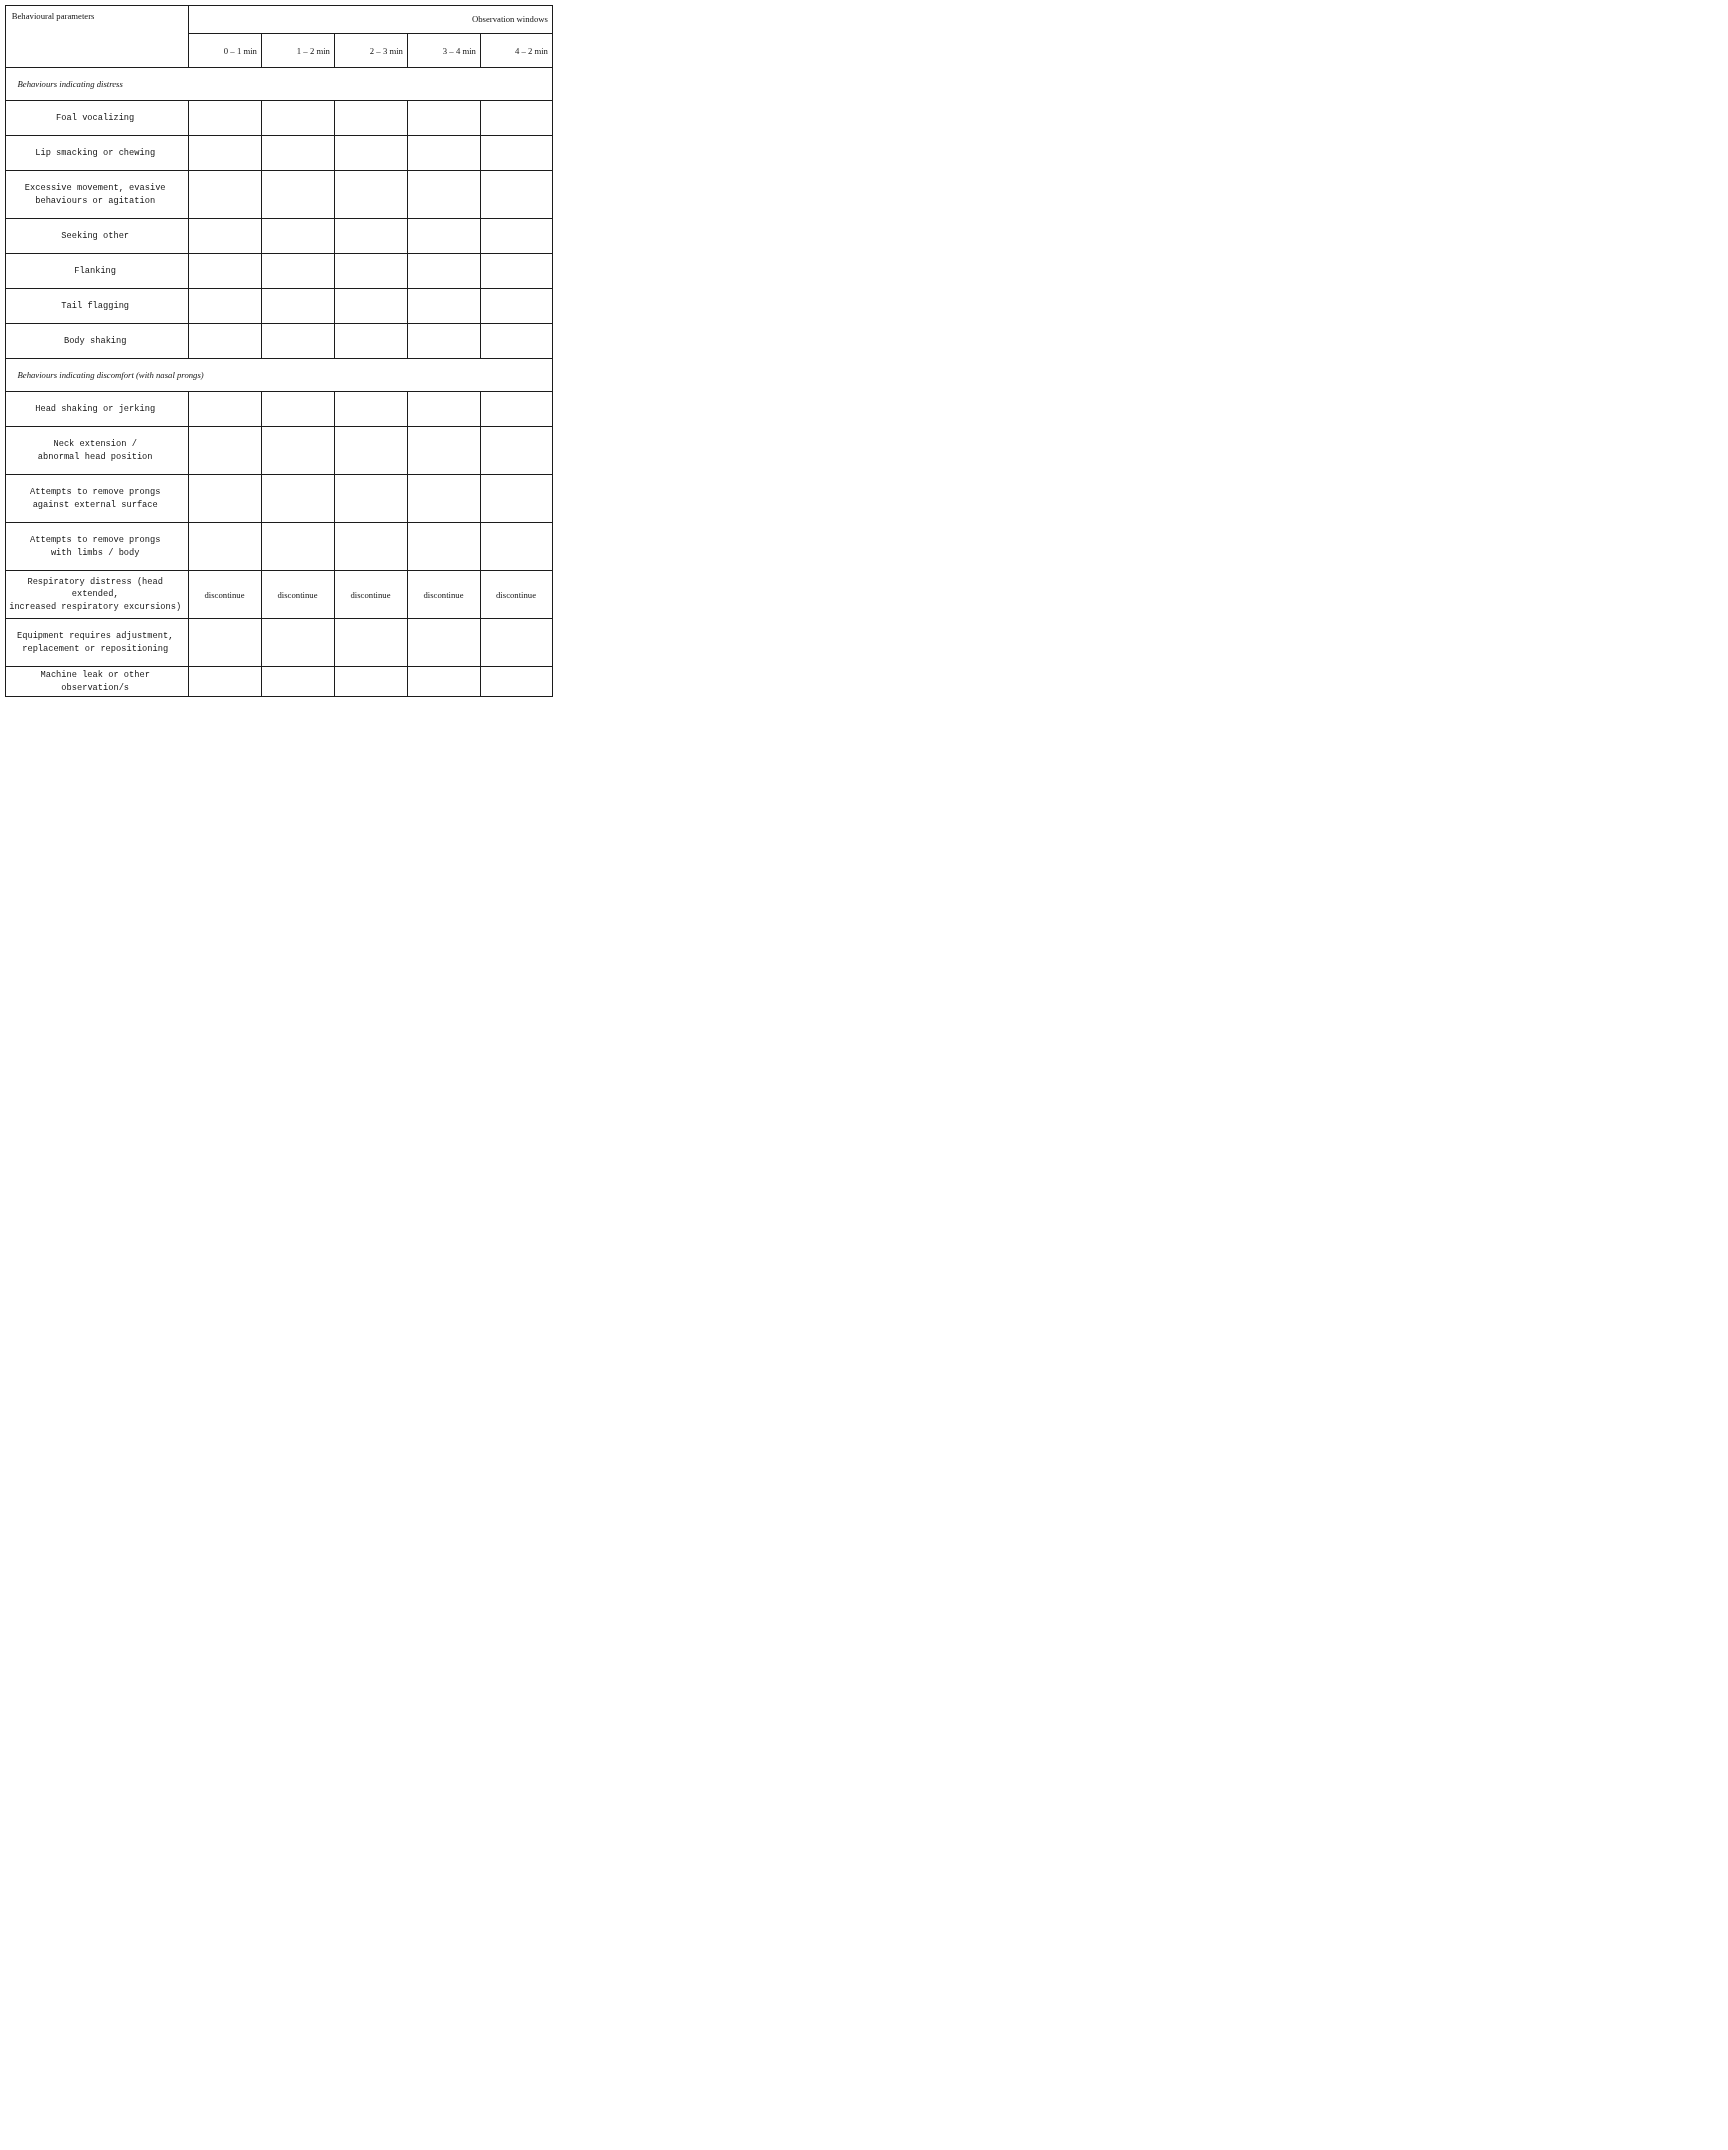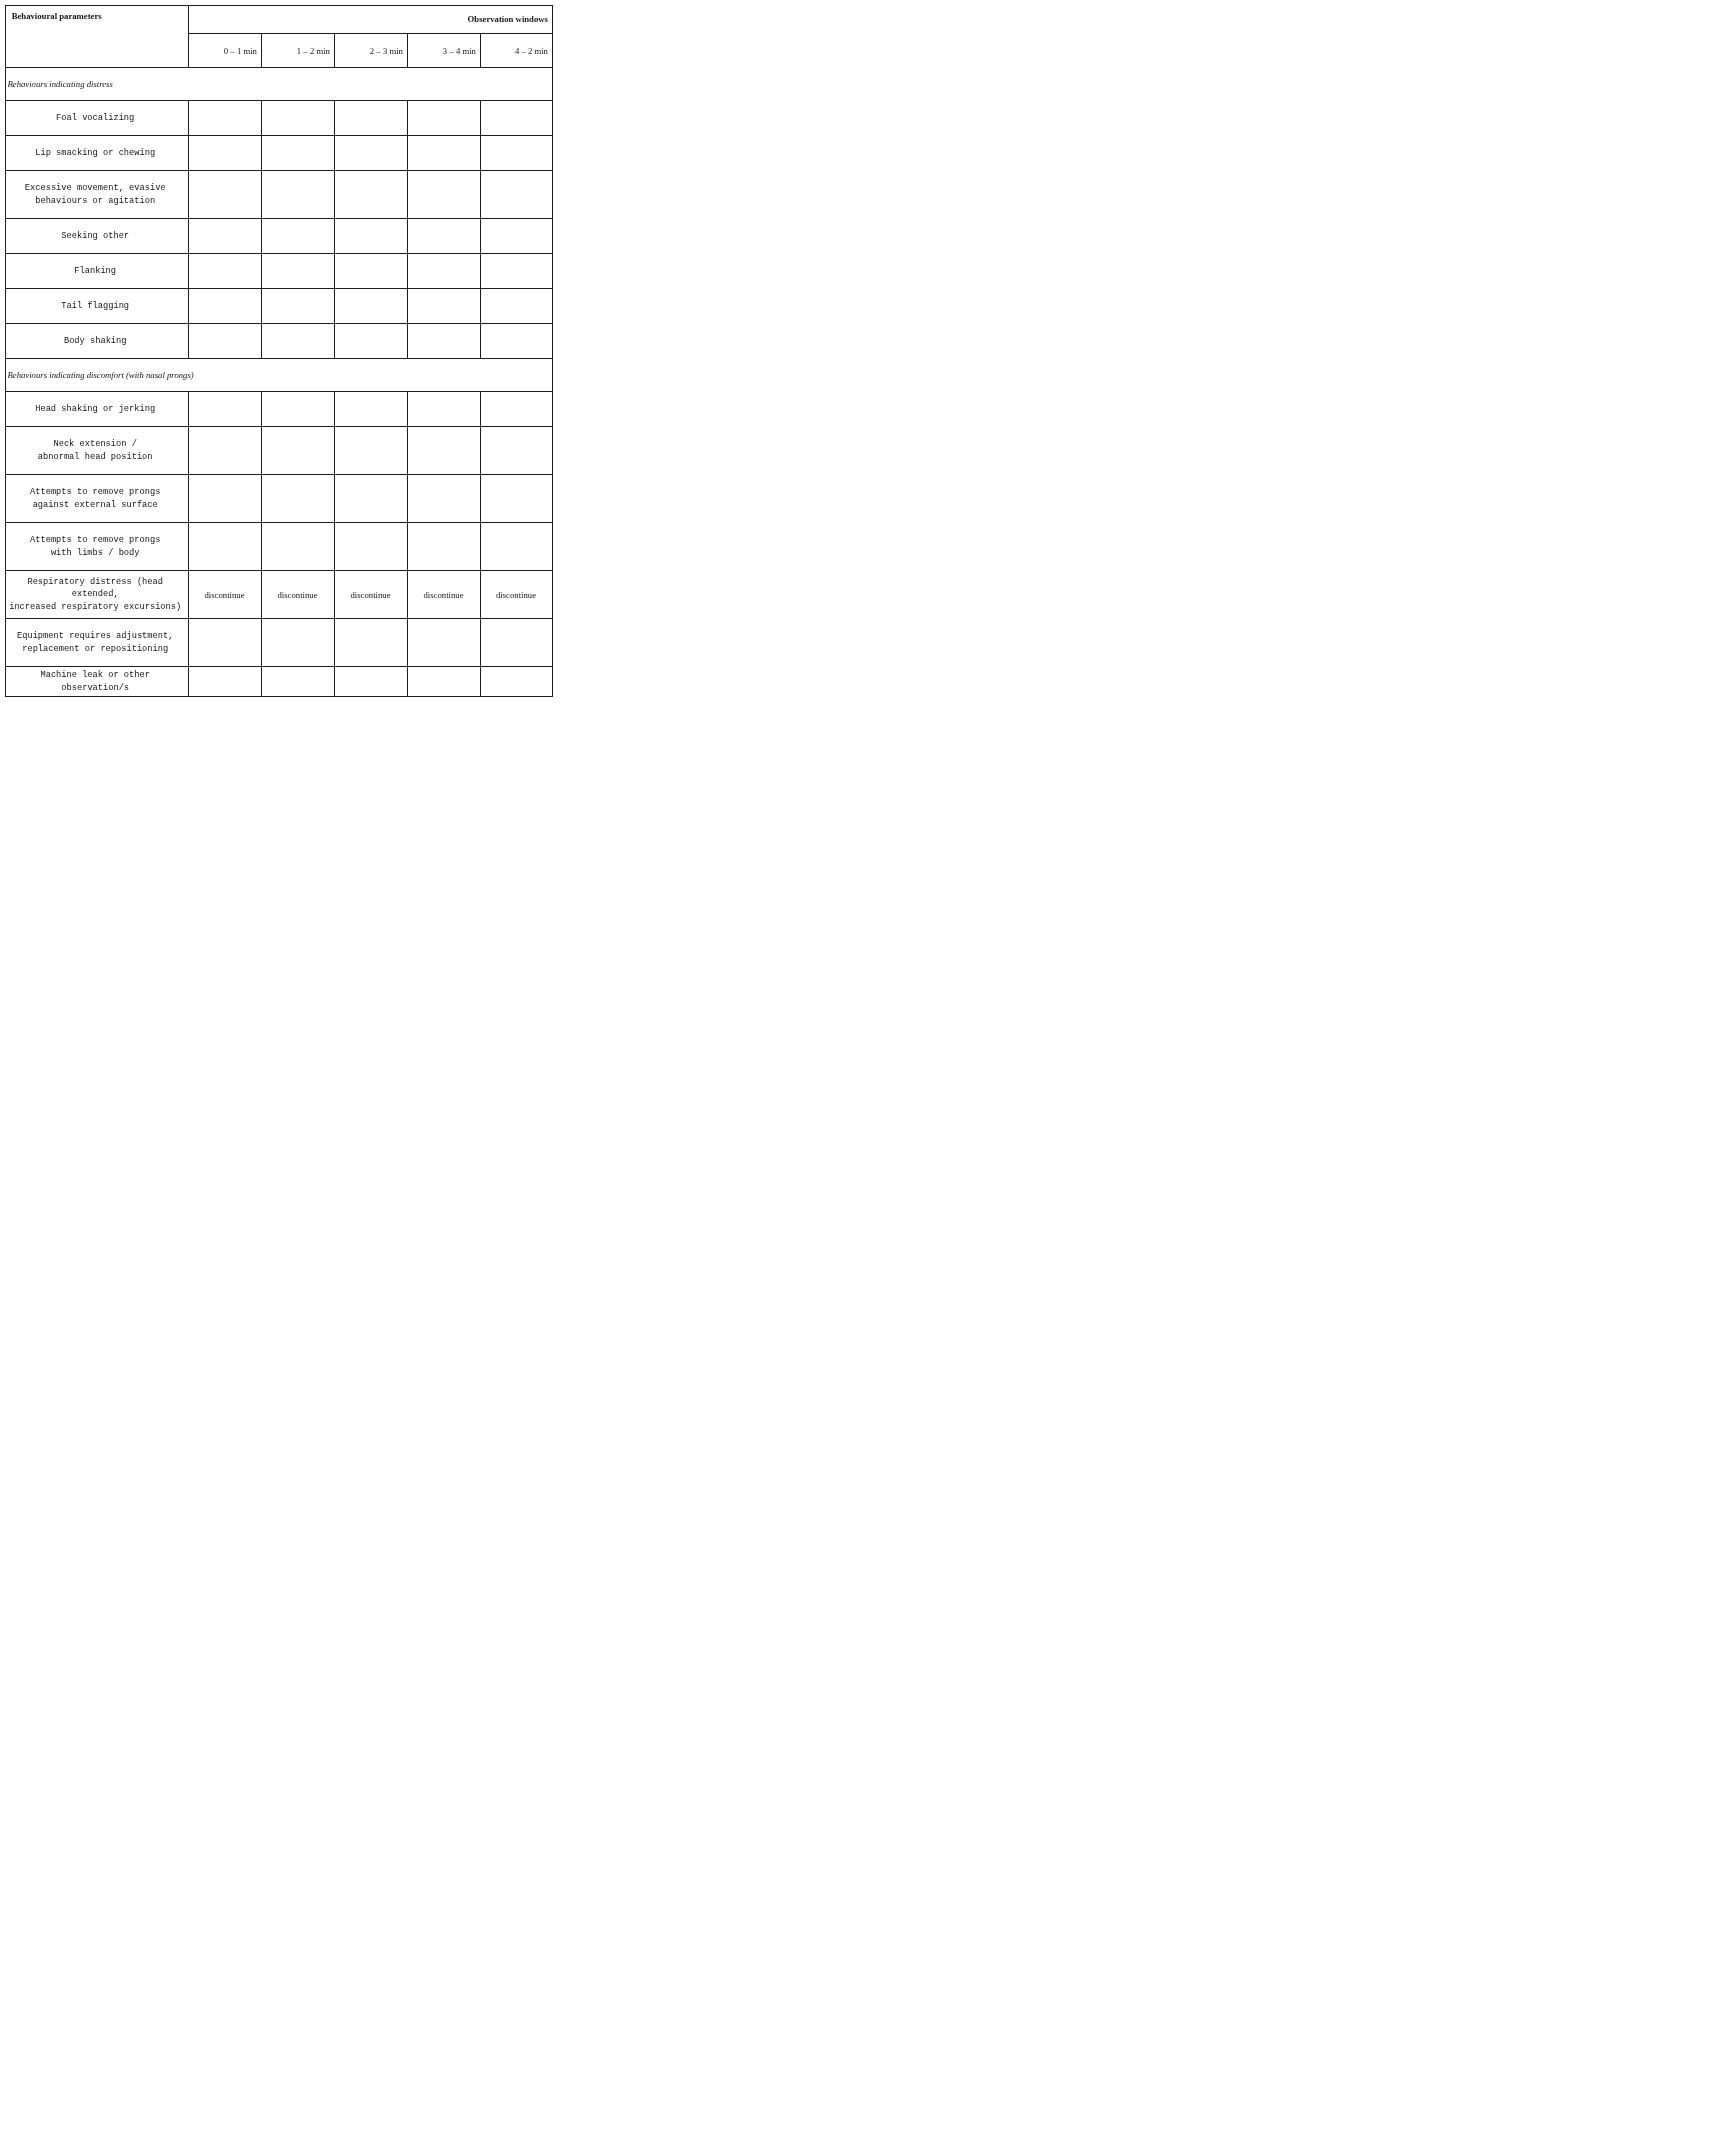--- a/index.html
+++ b/index.html
@@ -2,26 +2,26 @@
 <html style="font-size:7.1px"><head>
 <meta charset="utf-8">
 <style>
   html,body{margin:0;padding:0;background:#ffffff;}
   body{width:555px;font-family:"Liberation Serif","DejaVu Serif",serif;color:#151515;}
   .page{padding:4.5px 4.5px 2.7px 4.5px;}
   table{border-collapse:collapse;table-layout:fixed;width:546px;font-size:8.7px;}
   td{border:0.7px solid #1c1c1c;box-sizing:border-box;padding:1.8px 3.6px;}
   
   td.param-head{vertical-align:top;text-align:left;padding:5.4px 0 0 6.2px;}
-  tr.head1 td{height:28.6px;font-weight:bold;}
+  tr.head1 td{height:28.6px;}
   tr.head2 td{height:34px;}
   td.group-head{text-align:right;vertical-align:middle;}
   td.window-head{text-align:right;vertical-align:middle;}
   
-  tr.section td{font-style:italic;text-align:left;padding-left:2px;height:33px;vertical-align:middle;}
+  tr.section td{font-style:italic;text-align:left;padding-left:12px;height:33px;vertical-align:middle;}
   
   td.label{text-align:center;padding-right:6.2px;vertical-align:middle;white-space:pre-line;line-height:1.45;font-family:Liberation Mono, monospace;}
   td.cell{vertical-align:middle;}
   td.cell.text{text-align:center;}
   tr.single td{height:35px;}
   tr.double td{height:48px;}
   tr.short td{height:28.6px;}
 </style>
 </head>
 <body>

